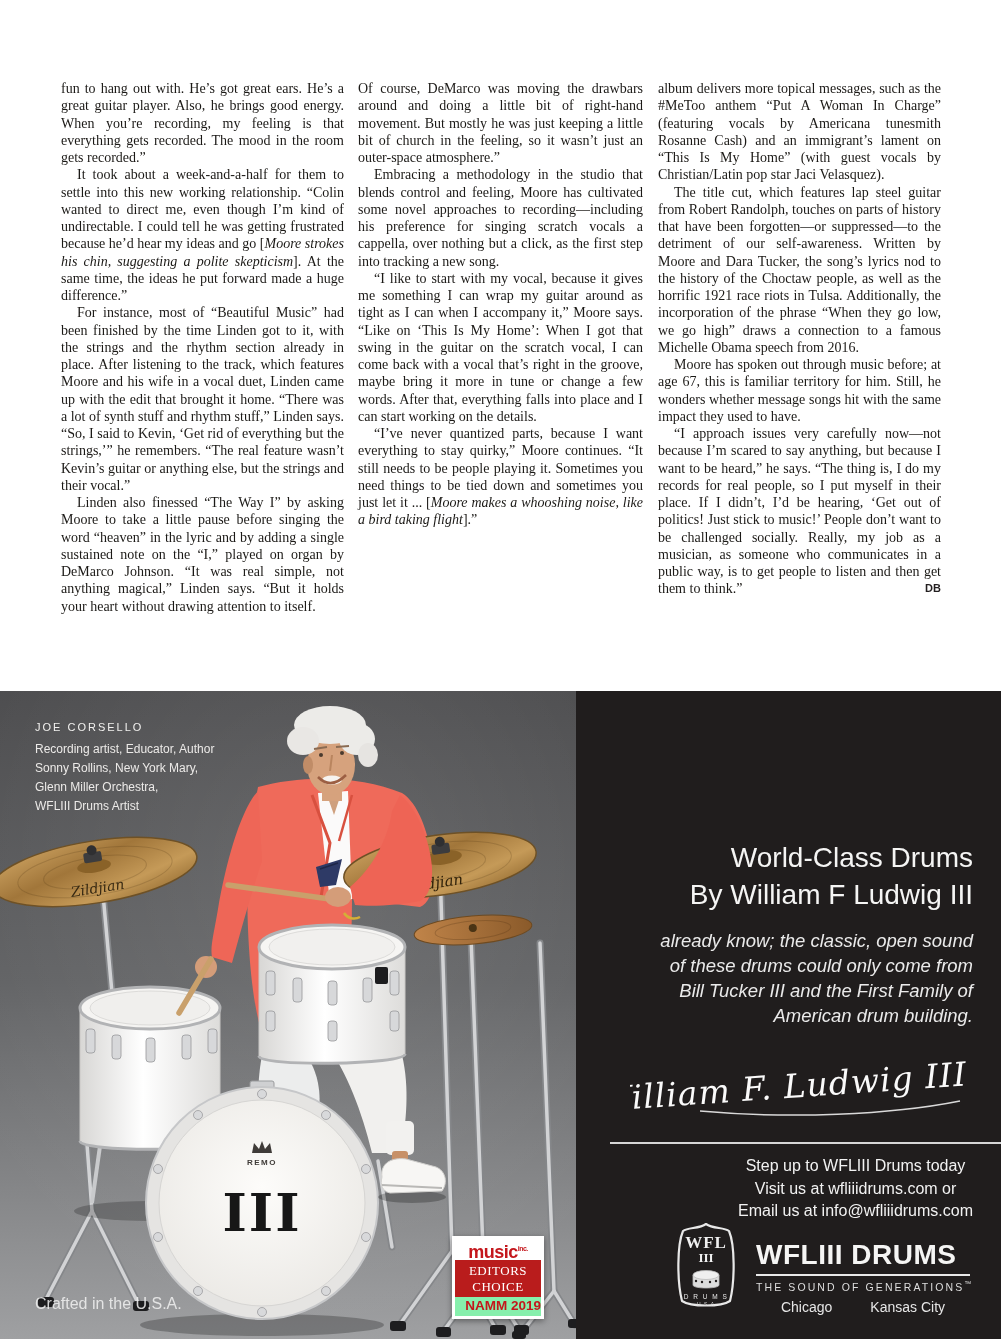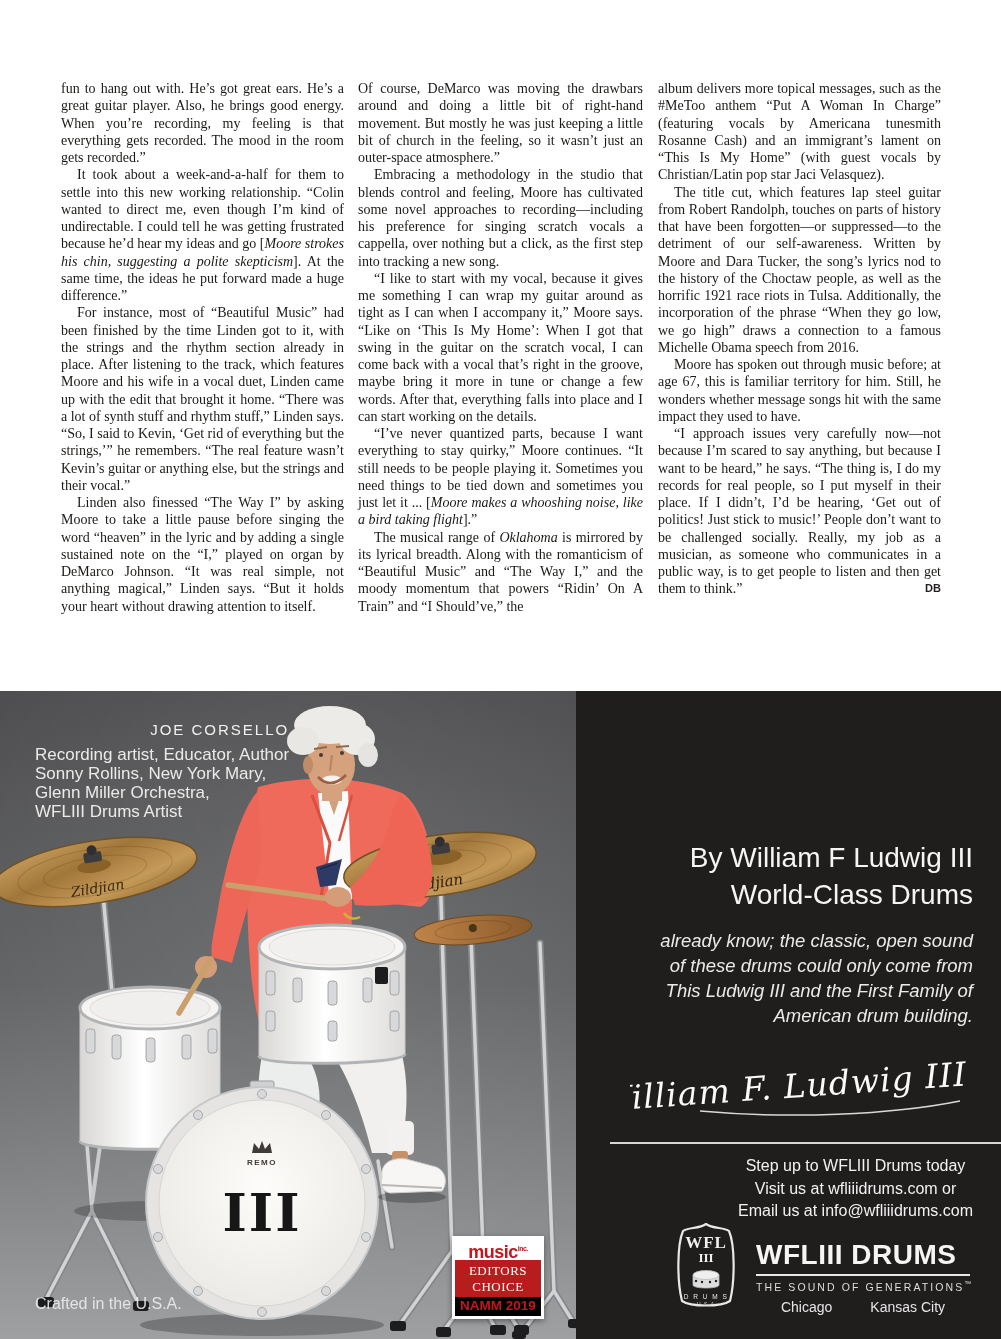--- a/index.html
+++ b/index.html
@@ -12,35 +12,35 @@
   .col p.noindent{text-indent:0;}
   .it{font-style:italic;}
   .db{float:right;font-family:"Liberation Sans",sans-serif;font-weight:bold;
       font-size:11px;color:#231f20;margin-top:0;}
   
   .ad{position:absolute;left:0;top:691px;width:1001px;height:648px;}
   .photo{position:absolute;left:0;top:0;width:576px;height:648px;overflow:hidden;}
   .photo svg{position:absolute;left:0;top:0;}
   .artist-block{position:absolute;left:35px;top:30px;color:#eceae8;
       font-family:"Liberation Sans",sans-serif;}
-  .artist-name{font-size:15px;letter-spacing:2px;color:#f2f1ef;margin-bottom:7px;text-align:right;}
-  .artist-credits{font-size:17px;line-height:19px;font-weight:400;}
+  .artist-name{font-size:11px;letter-spacing:2px;color:#f2f1ef;margin-bottom:7px;}
+  .artist-credits{font-size:12px;line-height:19px;font-weight:400;}
   .crafted{position:absolute;left:35px;top:604px;font-family:"Liberation Sans",sans-serif;
       font-size:16px;color:rgba(238,238,238,.88);}
   
   .award-badge{position:absolute;left:452px;top:545px;width:86px;height:77px;
       border:3px solid #ffffff;display:flex;flex-direction:column;
       font-family:"Liberation Sans",sans-serif;box-shadow:0 2px 6px rgba(0,0,0,.4);}
   .ab-top{background:#fff;color:#c4161c;height:21px;line-height:20px;text-align:center;
       font-weight:800;font-size:18px;letter-spacing:-.5px;}
   .ab-inc{font-size:7px;vertical-align:super;font-weight:700;}
   .ab-mid{background:#b91c1c;color:#fff;flex:1;text-align:center;
       font-family:"Liberation Serif",serif;font-size:13px;line-height:15.5px;
       letter-spacing:.5px;padding-top:3px;}
-  .ab-bot{background:#000000;color:#c4161c;height:19px;line-height:18px;text-align:center;
+  .ab-bot{background:#86efac;color:#c4161c;height:19px;line-height:18px;text-align:right;
       font-weight:800;font-size:13.5px;}
   
   .panel{position:absolute;left:576px;top:0;width:425px;height:648px;background:#201d1d;
       font-family:"Liberation Sans",sans-serif;color:#f2f2f2;}
   .headline{position:absolute;right:28px;top:148px;text-align:right;
       font-size:28px;line-height:37px;color:#f5f5f4;font-weight:400;}
   .body-copy{position:absolute;right:28px;top:237px;text-align:right;
       font-style:italic;font-size:18.5px;line-height:25px;color:#eaeaea;}
   .signature{position:absolute;right:26px;top:362px;}
   .divider{position:absolute;left:34px;right:0;top:451px;height:2px;background:#d6d6d6;}
@@ -63,21 +63,20 @@
     <p class="noindent"><span>fun to hang out with. He’s got great ears. He’s a great guitar player. Also, he brings good energy. When you’re recording, my feeling is that everything gets recorded. The mood in the room gets recorded.”</span></p>
     <p><span>It took about a week-and-a-half for them to settle into this new working relationship. “Colin wanted to direct me, even though I’m kind of undirectable. I could tell he was getting frustrated because he’d hear my ideas and go [</span><span class="it">Moore strokes his chin, suggesting a polite skepticism</span><span>]. At the same time, the ideas he put forward made a huge difference.”</span></p>
     <p><span>For instance, most of “Beautiful Music” had been finished by the time Linden got to it, with the strings and the rhythm section already in place. After listening to the track, which features Moore and his wife in a vocal duet, Linden came up with the edit that brought it home. “There was a lot of synth stuff and rhythm stuff,” Linden says. “So, I said to Kevin, ‘Get rid of everything but the strings,’” he remembers. “The real feature wasn’t Kevin’s guitar or anything else, but the strings and their vocal.”</span></p>
     <p><span>Linden also finessed “The Way I” by asking Moore to take a little pause before singing the word “heaven” in the lyric and by adding a single sustained note on the “I,” played on organ by DeMarco Johnson. “It was real simple, not anything magical,” Linden says. “But it holds your heart without drawing attention to itself.</span></p>
   </div>
 <div class="col" style="left:358px;width:285px;">
     <p class="noindent"><span>Of course, DeMarco was moving the drawbars around and doing a little bit of right-hand movement. But mostly he was just keeping a little bit of church in the feeling, so it wasn’t just an outer-space atmosphere.”</span></p>
     <p><span>Embracing a methodology in the studio that blends control and feeling, Moore has cultivated some novel approaches to recording—including his preference for singing scratch vocals a cappella, over nothing but a click, as the first step into tracking a new song.</span></p>
     <p><span>“I like to start with my vocal, because it gives me something I can wrap my guitar around as tight as I can when I accompany it,” Moore says. “Like on ‘This Is My Home’: When I got that swing in the guitar on the scratch vocal, I can come back with a vocal that’s right in the groove, maybe bring it more in tune or change a few words. After that, everything falls into place and I can start working on the details.</span></p>
     <p><span>“I’ve never quantized parts, because I want everything to stay quirky,” Moore continues. “It still needs to be people playing it. Sometimes you need things to be tied down and sometimes you just let it ... [</span><span class="it">Moore makes a whooshing noise, like a bird taking flight</span><span>].”</span></p>
-    <p><span>The musical range of </span><span class="it">Oklahoma</span><span> is mirrored by its lyrical breadth. Along with the romanticism of “Beautiful Music” and “The Way I,” and the moody momentum that powers “Ridin’ On A Train” and “I Should’ve,” the</span></p>
   </div>
 <div class="col" style="left:658px;width:283px;">
     <p class="noindent"><span>album delivers more topical messages, such as the #MeToo anthem “Put A Woman In Charge” (featuring vocals by Americana tunesmith Rosanne Cash) and an immigrant’s lament on “This Is My Home” (with guest vocals by Christian/Latin pop star Jaci Velasquez).</span></p>
     <p><span>The title cut, which features lap steel guitar from Robert Randolph, touches on parts of history that have been forgotten—or suppressed—to the detriment of our self-awareness. Written by Moore and Dara Tucker, the song’s lyrics nod to the history of the Choctaw people, as well as the horrific 1921 race riots in Tulsa. Additionally, the incorporation of the phrase “When they go low, we go high” draws a connection to a famous Michelle Obama speech from 2016.</span></p>
     <p><span>Moore has spoken out through music before; at age 67, this is familiar territory for him. Still, he wonders whether message songs hit with the same impact they used to have.</span></p>
     <p><span>“I approach issues very carefully now—not because I’m scared to say anything, but because I want to be heard,” he says. “The thing is, I do my records for real people, so I put myself in their place. If I didn’t, I’d be hearing, ‘Get out of politics! Just stick to music!’ People don’t want to be challenged socially. Really, my job as a musician, as someone who communicates in a public way, is to get people to listen and then get them to think.”</span><span class="db">DB</span></p>
   </div>
 
 <div class="ad">
 
@@ -307,28 +306,28 @@
       <div class="ab-mid">
         <div>EDITORS</div>
         <div>CHOICE</div>
       </div>
       <div class="ab-bot">NAMM 2019</div>
     </div>
   </div>
 
   <div class="panel">
     <div class="headline">
+      <div>World-Class Drums</div>
       <div>By William F Ludwig III</div>
-      <div>World-Class Drums</div>
     </div>
 
     <div class="body-copy">
         <div>already know; the classic, open sound</div>
         <div>of these drums could only come from</div>
-        <div>This Ludwig III and the First Family of</div>
+        <div>Bill Tucker III and the First Family of</div>
         <div>American drum building.</div>
       </div>
 
     <svg class="signature" width="345" height="72" viewBox="0 0 345 72">
       <text x="338" y="42" text-anchor="end" font-family="DejaVu Serif, serif" font-style="italic" font-size="33" fill="#fafafa" letter-spacing="1" transform="rotate(-4 200 40)">William F. Ludwig III</text>
       <path d="M70,58 C160,66 260,62 330,48" stroke="#fafafa" stroke-width="1.5" fill="none" opacity="0.85"></path>
     </svg>
 
     <div class="divider"></div>
 

